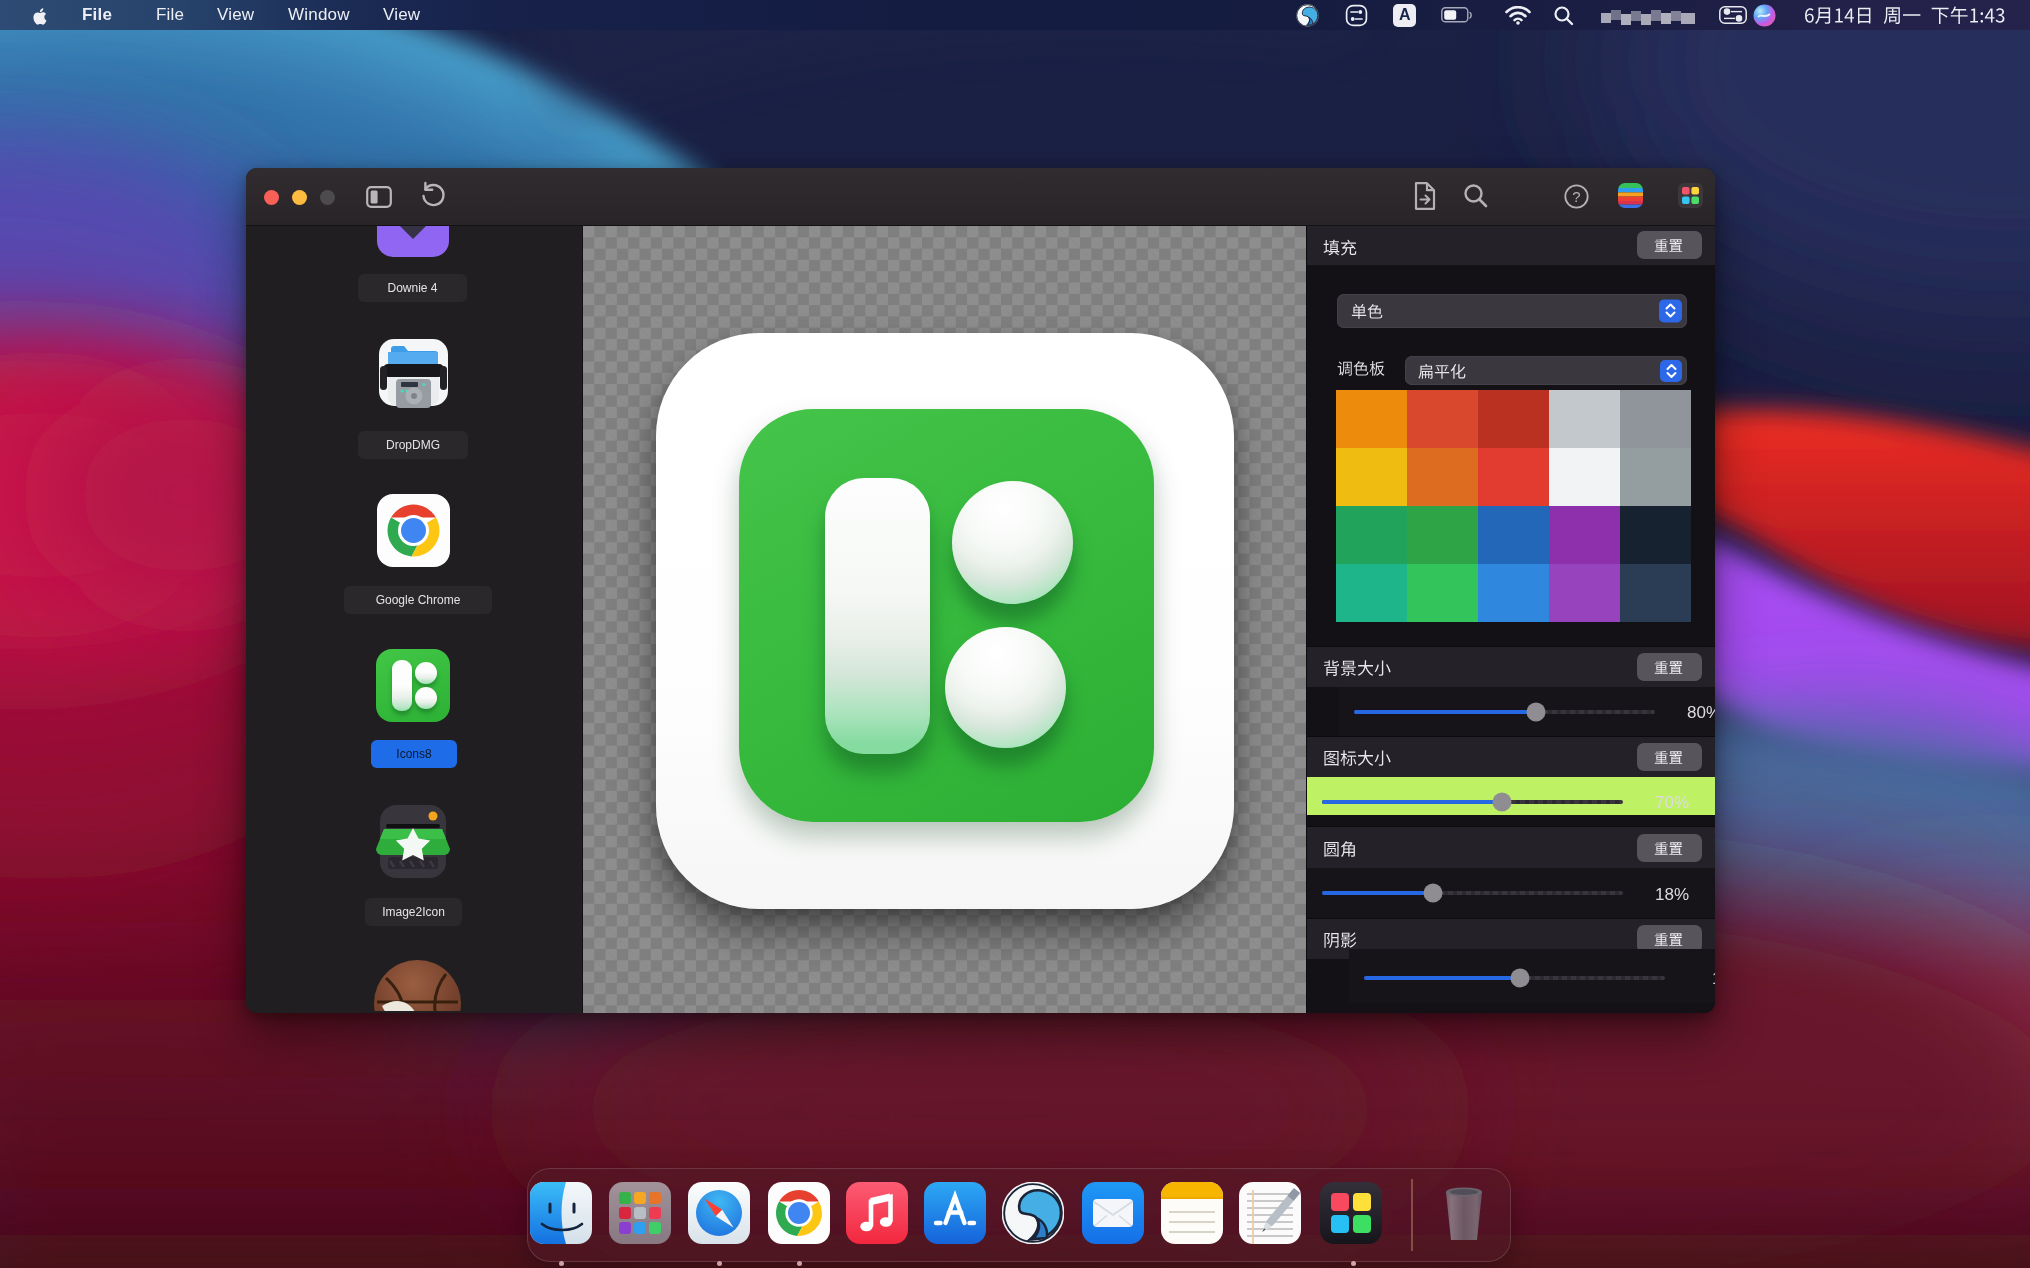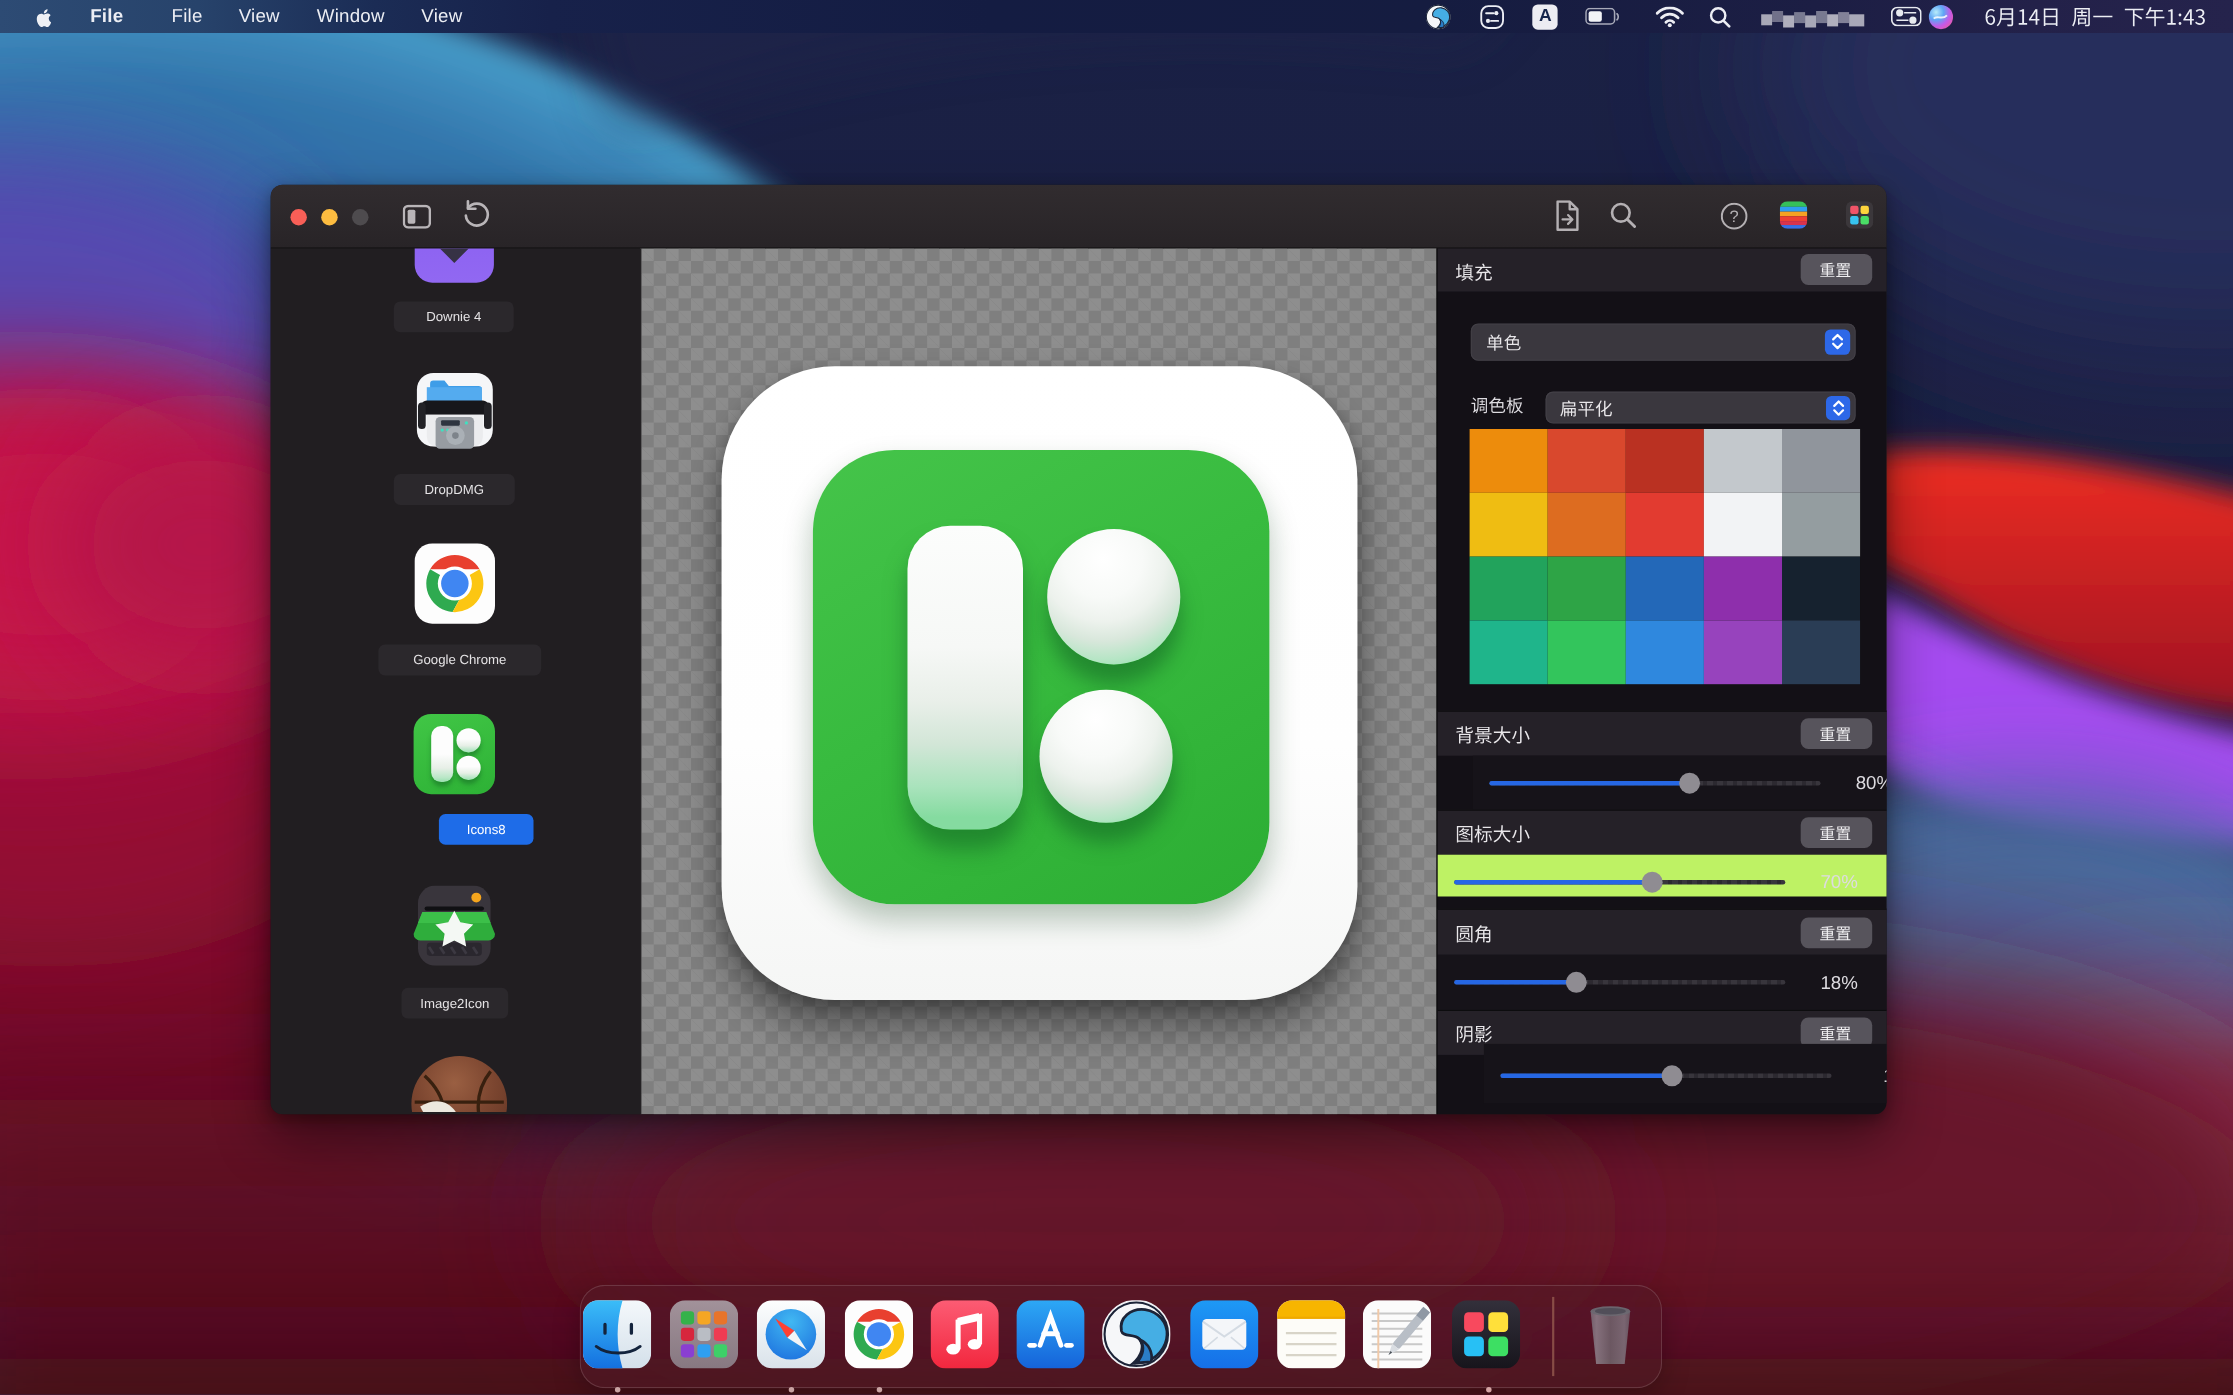--- a/index.html
+++ b/index.html
@@ -255,21 +255,21 @@
  </g>
           </svg>
 </div>
 <div class="pill" style="left:98px;top:360px;width:148px;height:28px;line-height:28px;">Google Chrome</div>
 
 <div style="left:130px;top:423px;width:74px;height:73px;border-radius:16px;background:linear-gradient(160deg,#41c646,#2db135);">
  <div style="left:16px;top:11px;width:19.5px;height:51px;border-radius:9px;background:linear-gradient(180deg,#fdfdfd 50%,#e7efe7 75%,#b9e7c7 92%,#98dfae 100%);box-shadow:0 4px 4px rgba(20,100,35,.5);"></div>
  <div style="left:38.5px;top:12.5px;width:22px;height:22px;border-radius:50%;background:linear-gradient(180deg,#fdfdfd 45%,#e7efe7 72%,#abe3bd 95%);box-shadow:0 4px 4px rgba(20,100,35,.5);"></div>
  <div style="left:38.5px;top:38px;width:22px;height:22px;border-radius:50%;background:linear-gradient(180deg,#fdfdfd 45%,#e7efe7 72%,#abe3bd 95%);box-shadow:0 4px 4px rgba(20,100,35,.5);"></div>
 </div>
-<div class="pill" style="left:125px;top:514px;width:86px;height:28px;line-height:28px;background:#1e6ce8;color:#ffffff;margin-left:28px;">Icons8</div>
+<div class="pill" style="left:125px;top:514px;width:86px;height:28px;line-height:28px;background:#1e6ce8;color:#0f172a;">Icons8</div>
 
 <div style="left:126px;top:579px;width:82px;height:73px;">
  <svg width="82" height="73" viewBox="0 0 82 73">
   <rect x="8" y="0" width="66" height="73" rx="16" fill="#39353c"></rect>
   <circle cx="61" cy="11" r="4.5" fill="#f5a51d"></circle>
   <rect x="14" y="19" width="54" height="4" rx="2" fill="#101013"></rect>
   <rect x="16" y="52" width="50" height="12" rx="3" fill="#2a272e"></rect>
   <path d="M18 56 l4 6 M28 56 l4 6 M38 56 l4 6 M48 56 l4 6 M58 56 l4 6" stroke="#3c3942" stroke-width="2.5"></path>
   <path d="M12 24 h58 l8 20 a6 6 0 0 1 -6 6 h-62 a6 6 0 0 1 -6 -6 z" fill="#2fad3c"></path>
   <path d="M12 24 h58 l4 10 h-66 z" fill="#3cbf49"></path>

